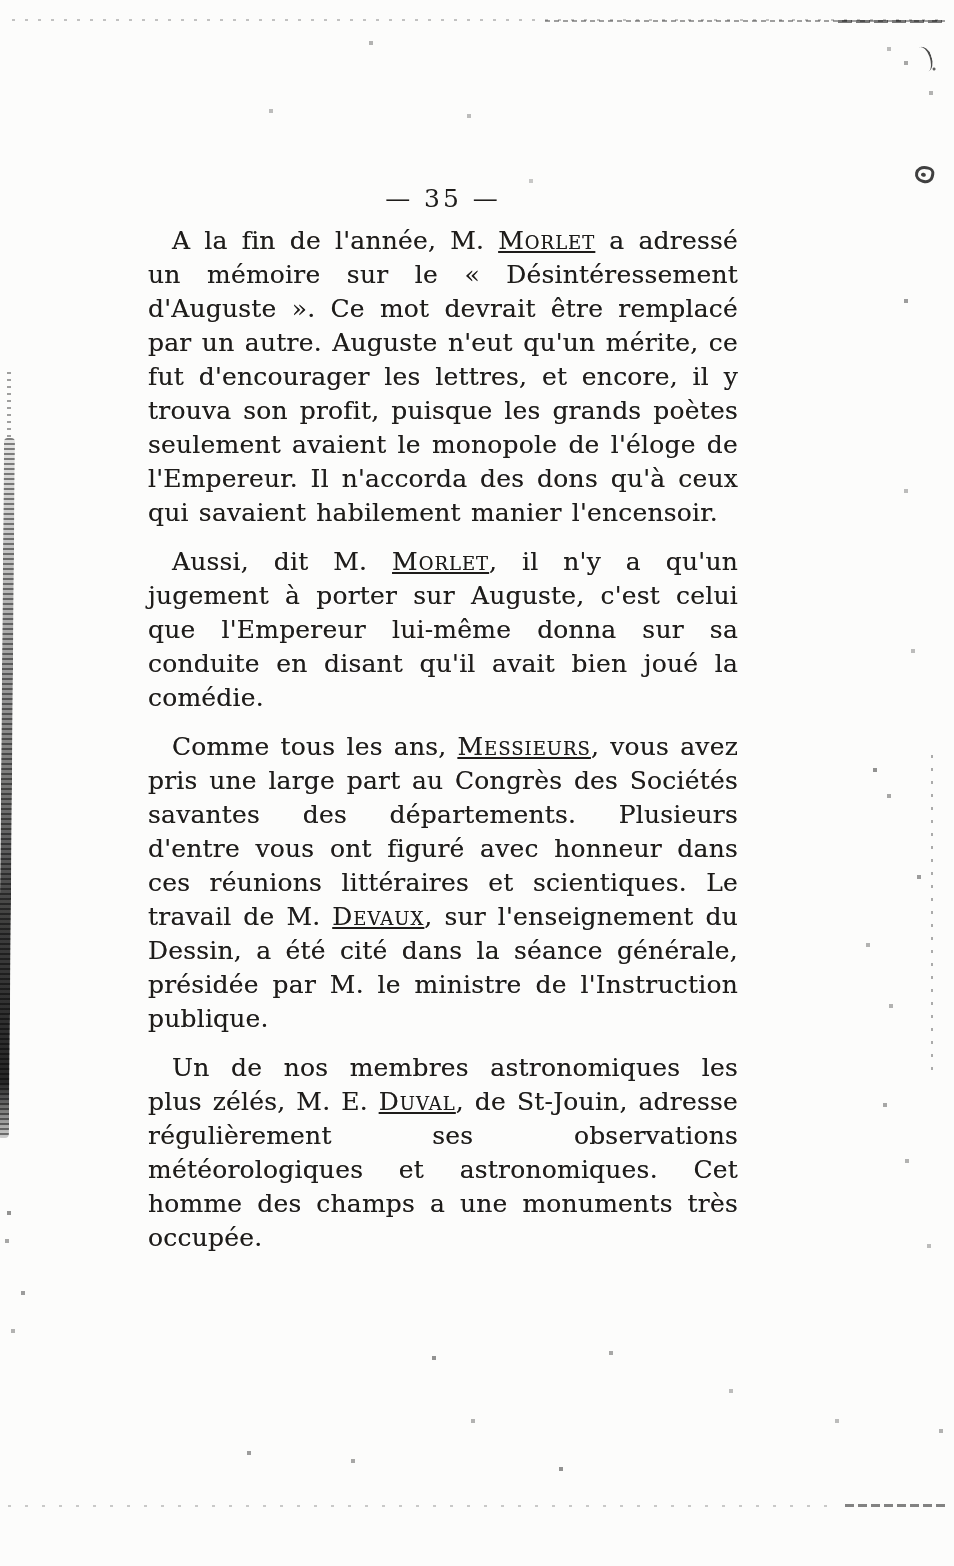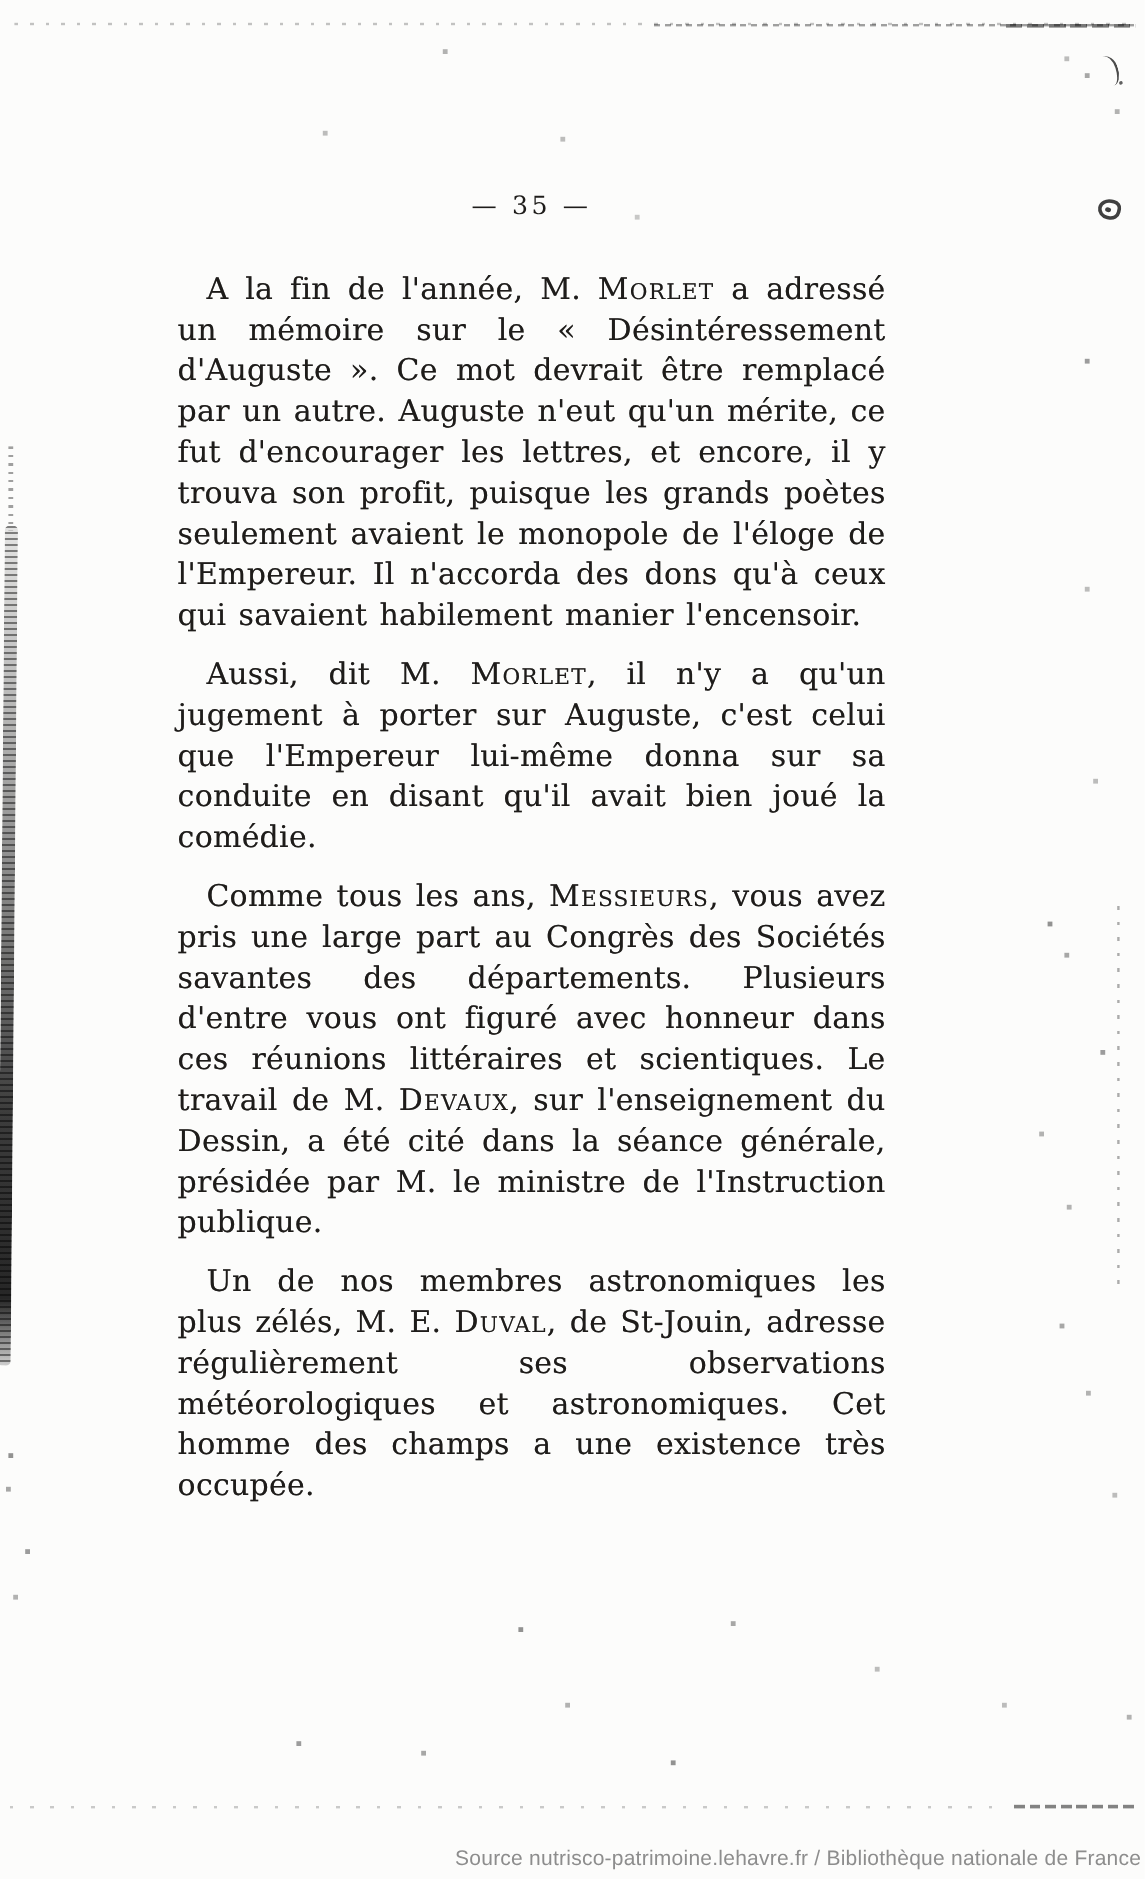--- a/index.html
+++ b/index.html
@@ -5,39 +5,39 @@
   html,body{margin:0;padding:0;background:#ffffff;}
   .page{
     position:relative;
     width:954px;height:1566px;
     background:var(--paper,#fcfcfb);
     overflow:hidden;
     font-family:"DejaVu Serif","Liberation Serif",serif;
   }
   
   .page-number{
-    position:absolute;left:148px;top:159px;width:590px;
+    position:absolute;left:148px;top:184px;width:590px;
     text-align:center;
-    font-size:21px;letter-spacing:3px;
+    font-size:25px;letter-spacing:3px;
     color:var(--ink,#1e1c1a);
   }
   .text-column{
     position:absolute;left:148px;top:224px;width:590px;
     color:var(--ink,#1e1c1a);
   }
   .text-column p{
     margin:0 0 15px 0;
     font-size:25px;line-height:34px;
     text-align:justify;
     text-indent:24px;
     word-spacing:2px;
     letter-spacing:0.2px;
     text-shadow:0 0 0.5px rgba(30,28,26,0.55);
   }
-  .sc{font-variant:small-caps;letter-spacing:1px;}
+  .sc{font-variant:small-caps;letter-spacing:1px;text-decoration:underline;}
   
   .attribution{
     position:absolute;right:3px;bottom:7px;
     font-family:"Liberation Sans","DejaVu Sans",sans-serif;
     font-size:17.5px;
     color:var(--gray,#8d8d8d);
     letter-spacing:0.2px;
     white-space:nowrap;
   }
   
@@ -157,17 +157,16 @@
   <div class="noise-line-bottom"></div>
   <div class="noise-line-bottom-dense"></div>
   <div class="dust-specks"></div>
 
   <div class="page-number">— 35 —</div>
 
   <div class="text-column" id="text-column">
       <p><span>A la fin de l'année, M. </span><span class="sc">Morlet</span><span> a adressé un mémoire sur le « Désintéressement d'Auguste ». Ce mot devrait être remplacé par un autre. Auguste n'eut qu'un mérite, ce fut d'encourager les lettres, et encore, il y trouva son profit, puisque les grands poètes seulement avaient le monopole de l'éloge de l'Empereur. Il n'accorda des dons qu'à ceux qui savaient habilement manier l'encensoir.</span></p>
       <p><span>Aussi, dit M. </span><span class="sc">Morlet</span><span>, il n'y a qu'un jugement à porter sur Auguste, c'est celui que l'Empereur lui-même donna sur sa conduite en disant qu'il avait bien joué la comédie.</span></p>
       <p><span>Comme tous les ans, </span><span class="sc">Messieurs</span><span>, vous avez pris une large part au Congrès des Sociétés savantes des départements. Plusieurs d'entre vous ont figuré avec honneur dans ces réunions littéraires et scientiques. Le travail de M. </span><span class="sc">Devaux</span><span>, sur l'enseignement du Dessin, a été cité dans la séance générale, présidée par M. le ministre de l'Instruction publique.</span></p>
-      <p><span>Un de nos membres astronomiques les plus zélés, M. E. </span><span class="sc">Duval</span><span>, de St-Jouin, adresse régulièrement ses observations météorologiques et astronomiques. Cet homme des champs a une existence très occupée.</span></p>
+      <p><span>Un de nos membres astronomiques les plus zélés, M. E. </span><span class="sc">Duval</span><span>, de St-Jouin, adresse régulièrement ses observations météorologiques et astronomiques. Cet homme des champs a une monuments très occupée.</span></p>
     </div>
 
-  <div class="attribution">Source nutrisco-patrimoine.lehavre.fr / Bibliothèque nationale de France</div>
 </div>
 
 </body></html>

